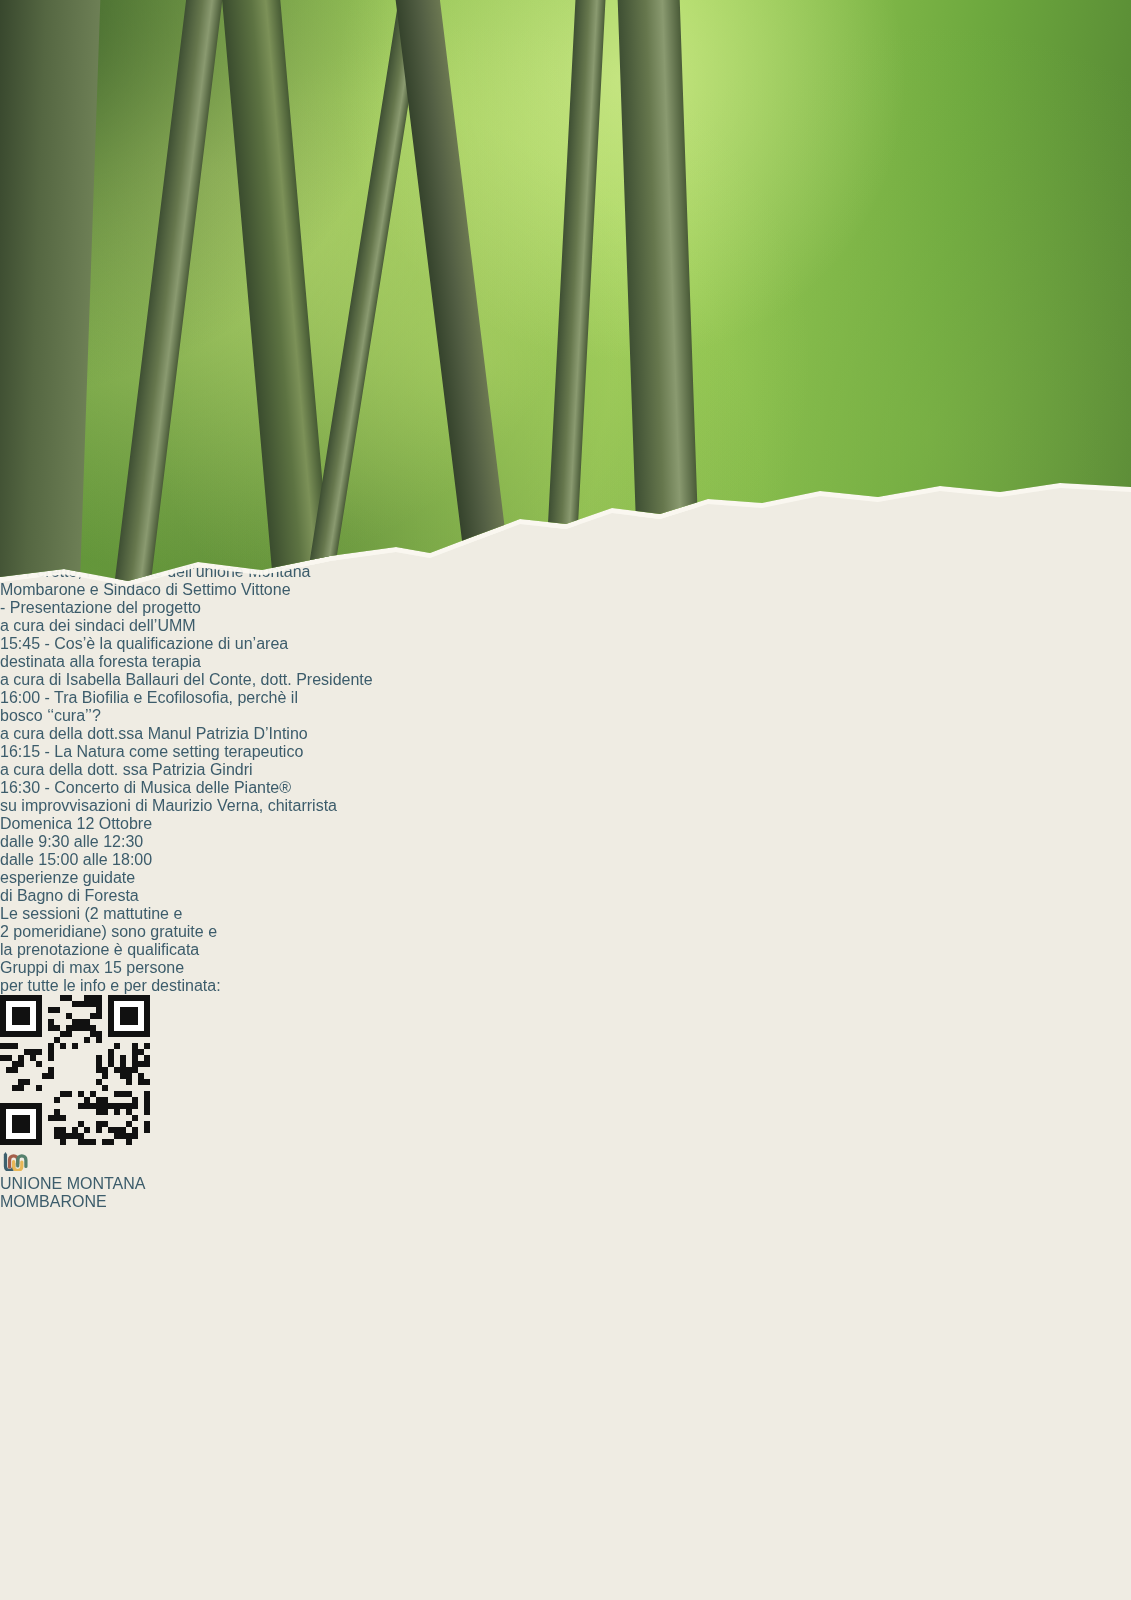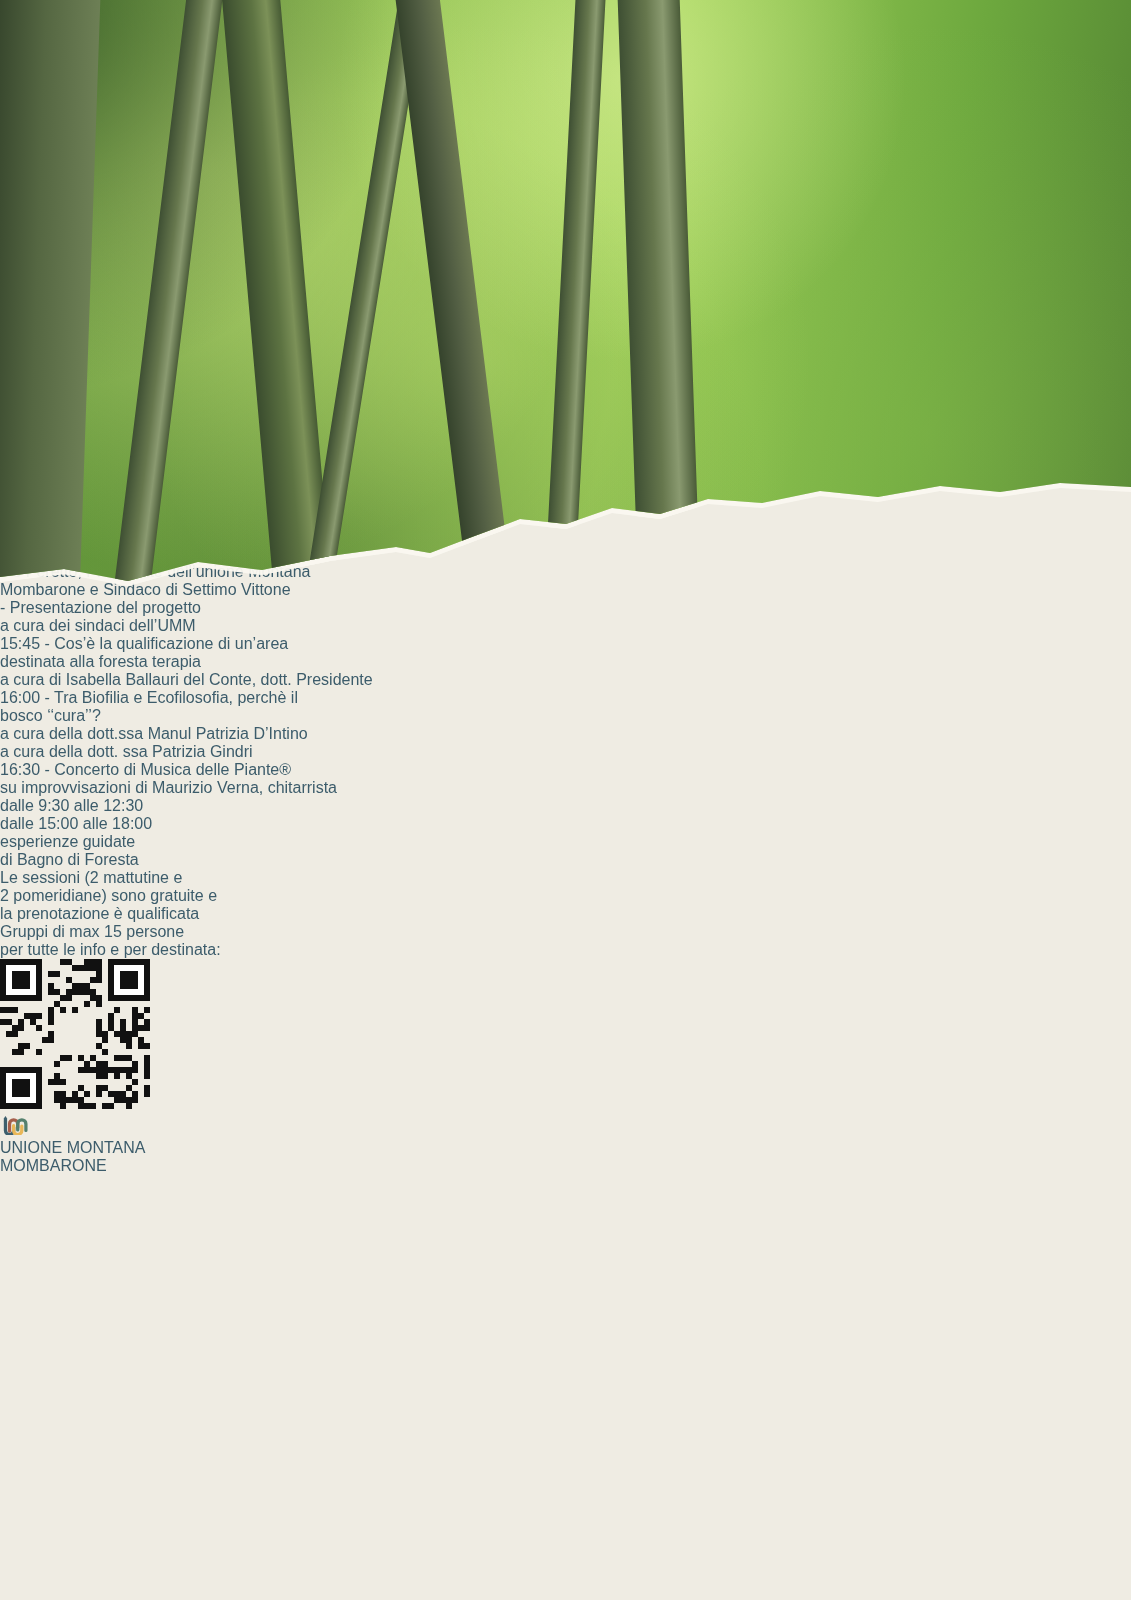--- a/index.html
+++ b/index.html
@@ -223,26 +223,28 @@
     <div class="pd">Ivo Peretto, Presidente dell’unione Montana</div>
     <div class="pd">Mombarone e Sindaco di Settimo Vittone</div>
     <div class="pm2">- Presentazione del progetto</div>
     <div class="pd2">a cura dei sindaci dell’UMM</div>
     <div class="pm mt4">15:45 - Cos’è la qualificazione di un’area</div>
     <div class="pc">destinata alla foresta terapia</div>
     <div class="ps">a cura di Isabella Ballauri del Conte,  dott. Presidente</div>
     <div class="pm mt4">16:00 - Tra Biofilia e Ecofilosofia, perchè il</div>
     <div class="pc">bosco ‘‘cura’’?</div>
     <div class="ps">a cura della dott.ssa Manul Patrizia D’Intino</div>
+    <div class="pm mt4">16:15 - La Natura come setting terapeutico</div>
     <div class="ps">a cura della dott. ssa Patrizia Gindri</div>
     <div class="pm mt4">16:30 - Concerto di Musica delle Piante®</div>
     <div class="pd2">su improvvisazioni di Maurizio Verna, chitarrista</div>
   </div>
 
   <div class="badge-bottom">
+    <div class="bbt">Domenica 12 Ottobre</div>
     <div class="bb">dalle 9:30 alle 12:30</div>
     <div class="bb">dalle 15:00 alle 18:00</div>
     <div class="bbi">esperienze guidate</div>
     <div class="bbi">di Bagno di Foresta</div>
     <div class="bb-gap"></div>
     <div class="bbs">Le sessioni  (2 mattutine e</div>
     <div class="bbs">2  pomeridiane) sono gratuite e</div>
     <div class="bbs">la prenotazione è qualificata</div>
     <div class="bbs">Gruppi di max 15 persone</div>
   </div>

